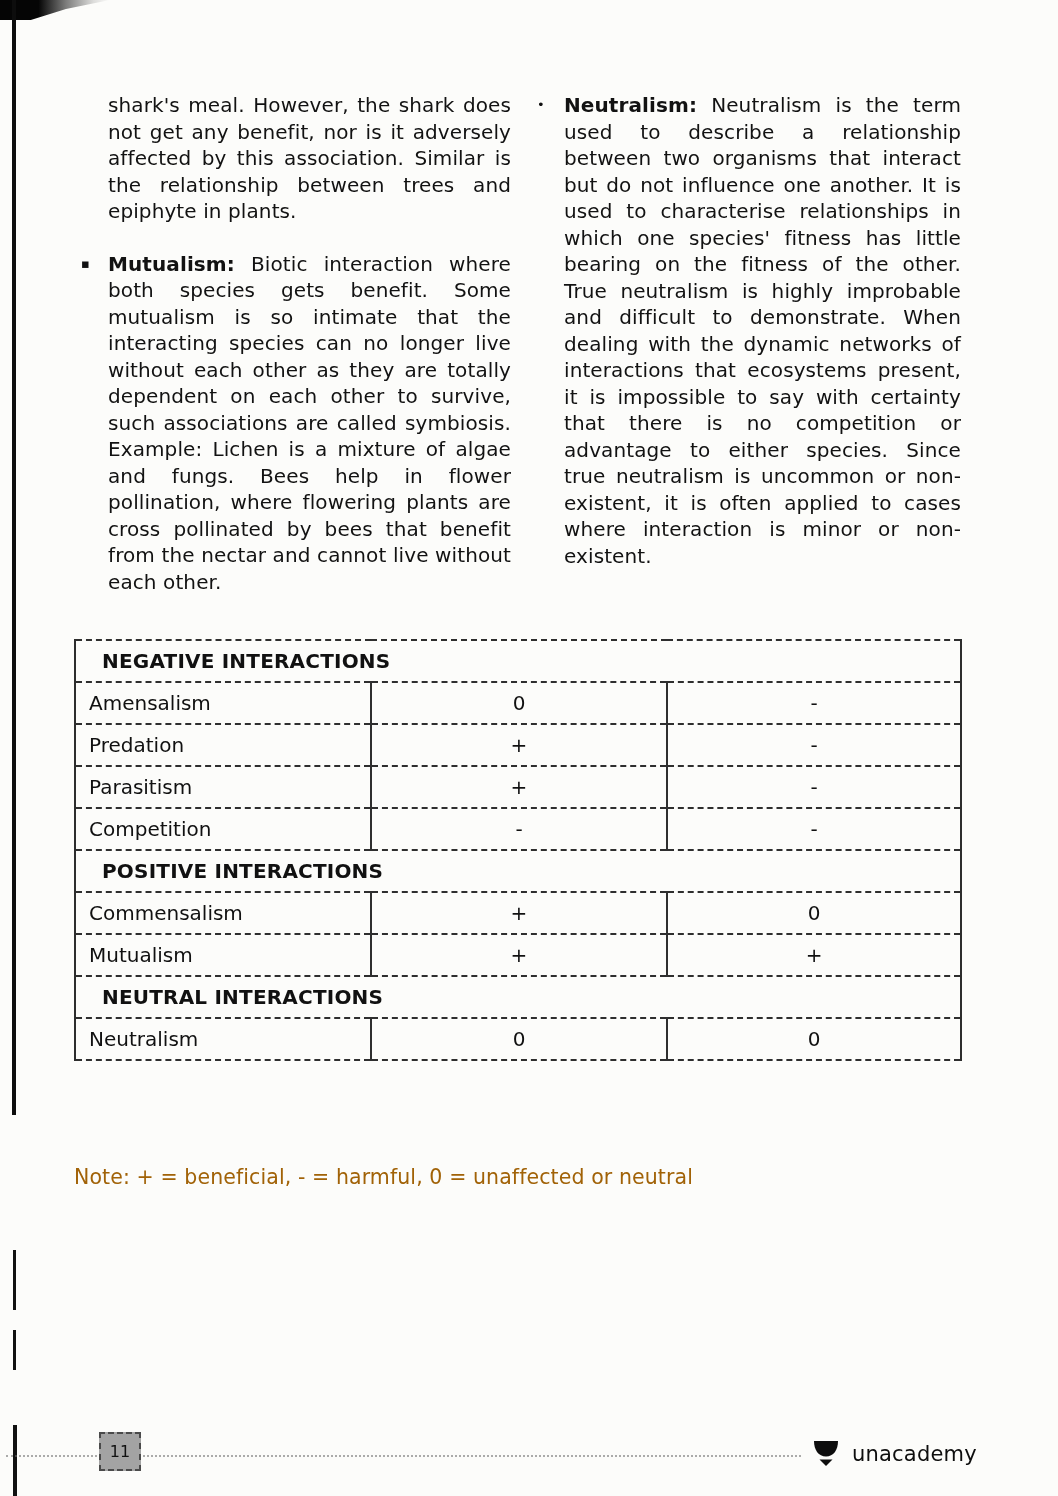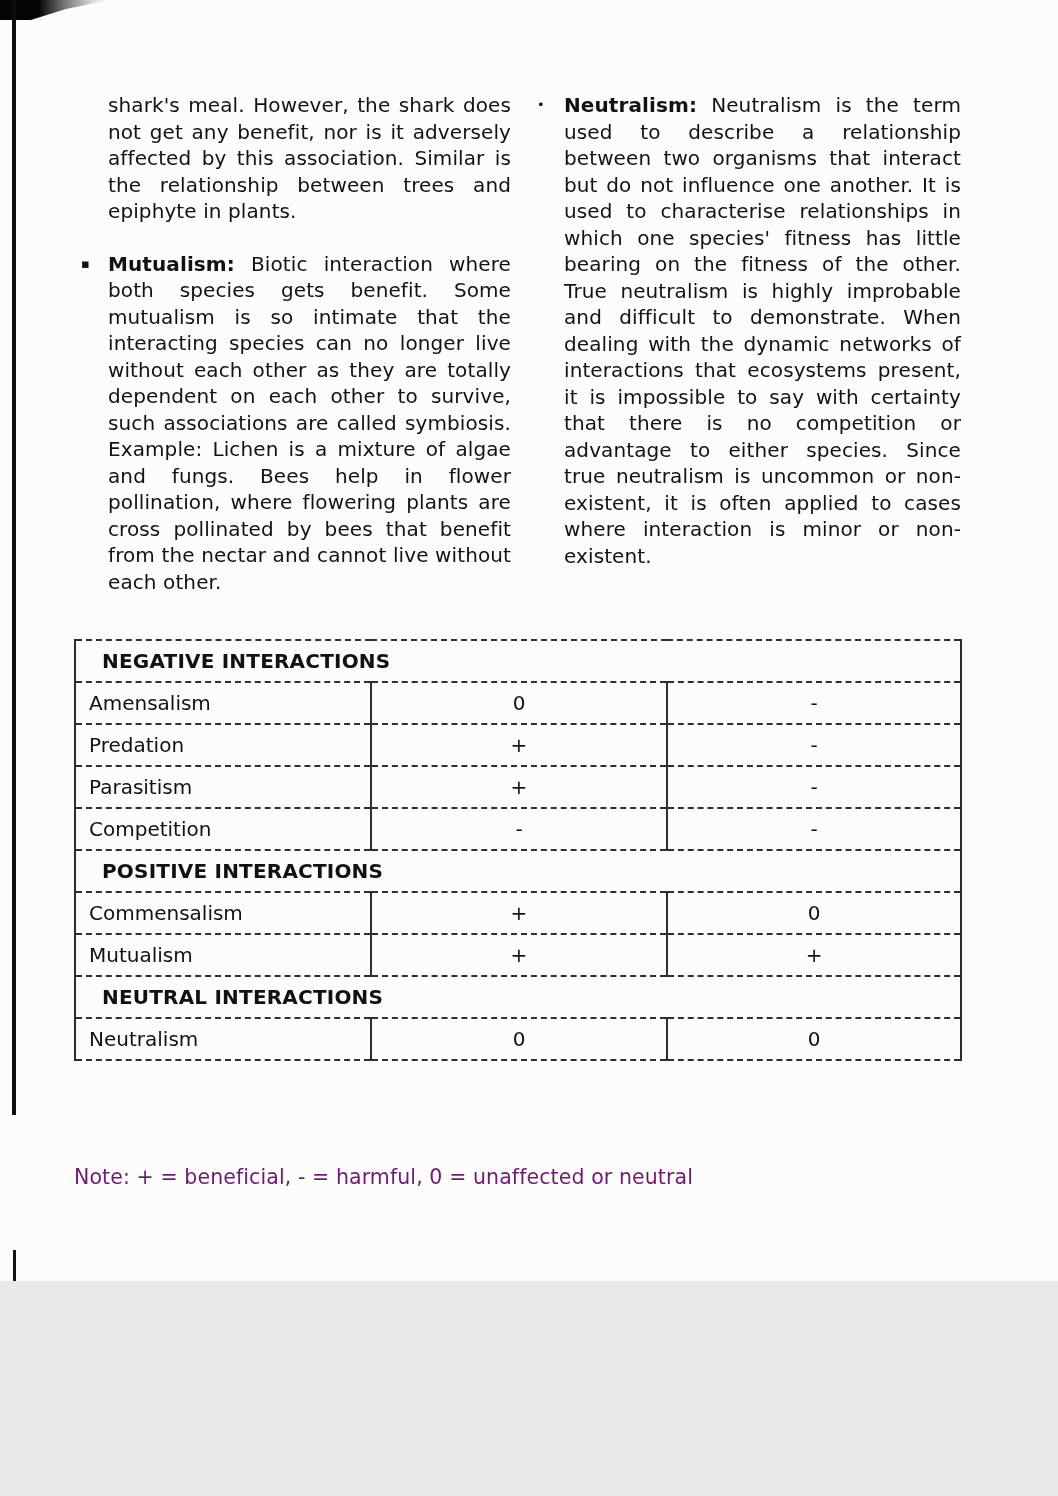--- a/index.html
+++ b/index.html
@@ -2,21 +2,21 @@
 <html><head>
 <meta charset="utf-8">
 <style>
   html,body{margin:0;padding:0;}
   body{
     font-family:"DejaVu Sans","Liberation Sans",sans-serif;
     background:#e9e9e7;
   }
   .page{
     position:relative;
-    width:1058px;height:1281px;
+    width:1058px;height:1496px;
     background:#fcfcfa;
     overflow:hidden;
     color:#161616;
   }
 
   
   .scan-edge-line{
     position:absolute;left:12px;top:0;width:4px;height:1115px;
     background:#0d0d0d;
   }
@@ -72,21 +72,21 @@
   table.itable .cval{text-align:center;}
   table.itable .vline{border-left:2px solid #2f2f2f;}
   table.itable th.cname,table.itable th.cval{font-weight:bold;}
   table.itable td.section{
     font-weight:bold;text-align:left;padding-left:26px;
     letter-spacing:.2px;
   }
 
   .note-line{
     position:absolute;left:74px;top:1165px;width:884px;
-    font-size:20.5px;color:#701a75;letter-spacing:.1px;
+    font-size:20.5px;color:#a16207;letter-spacing:.1px;
   }
 
   
   .footer-rule{
     position:absolute;left:6px;top:1455px;width:795px;
     border-top:2px dotted #6a6a6a;opacity:.55;
   }
   .page-num-box{
     position:absolute;left:99px;top:1432px;width:38px;height:35px;
     border:2px dashed #4a4a4a;

